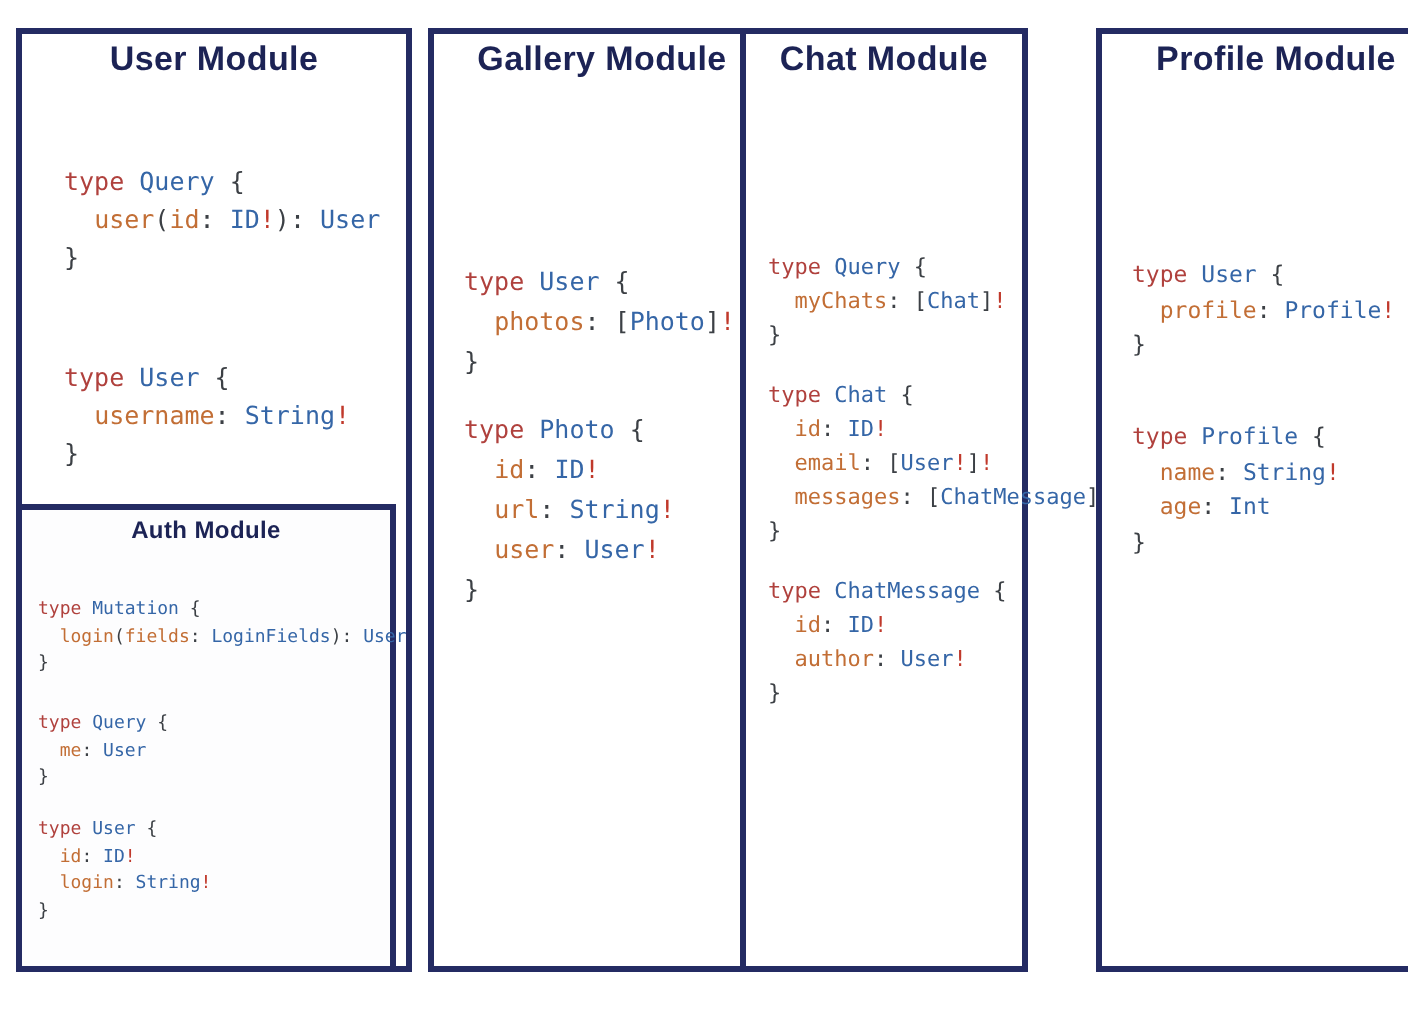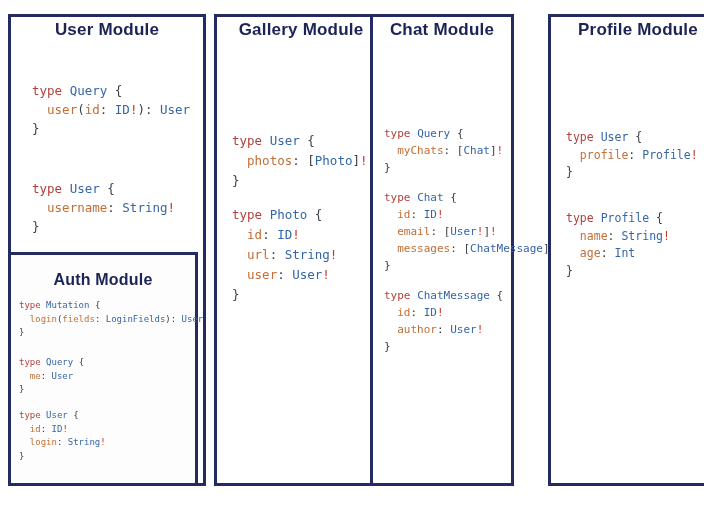--- a/index.html
+++ b/index.html
@@ -40,21 +40,21 @@
   .bg{color:var(--bg);}
   .pl{color:var(--pu);}
   
   #user-code-a{left:21px;top:64px;font-size:12.5px;line-height:19px;}
   #user-code-b{left:21px;top:162px;font-size:12.5px;line-height:19px;}
   
   #auth-box{
     position:absolute;left:-3px;right:5px;top:235px;bottom:-3px;
     border:3px solid var(--border);background:#fdfdfe;box-sizing:border-box;
   }
-  #auth-box .panel-title{font-size:16px;margin-top:16px;}
+  #auth-box .panel-title{font-size:12px;margin-top:3px;}
   #auth-code-a{left:8px;top:44px;font-size:9px;line-height:13.5px;}
   #auth-code-b{left:8px;top:101px;font-size:9px;line-height:13.5px;}
   #auth-code-c{left:8px;top:154px;font-size:9px;line-height:13.5px;}
   
   #gallery-code-a{left:15px;top:114px;font-size:12.5px;line-height:20px;}
   #gallery-code-b{left:15px;top:188px;font-size:12.5px;line-height:20px;}
   
   #chat-code-a{left:11px;top:108px;font-size:11px;line-height:17px;}
   #chat-code-b{left:11px;top:172px;font-size:11px;line-height:17px;}
   #chat-code-c{left:11px;top:270px;font-size:11px;line-height:17px;}

